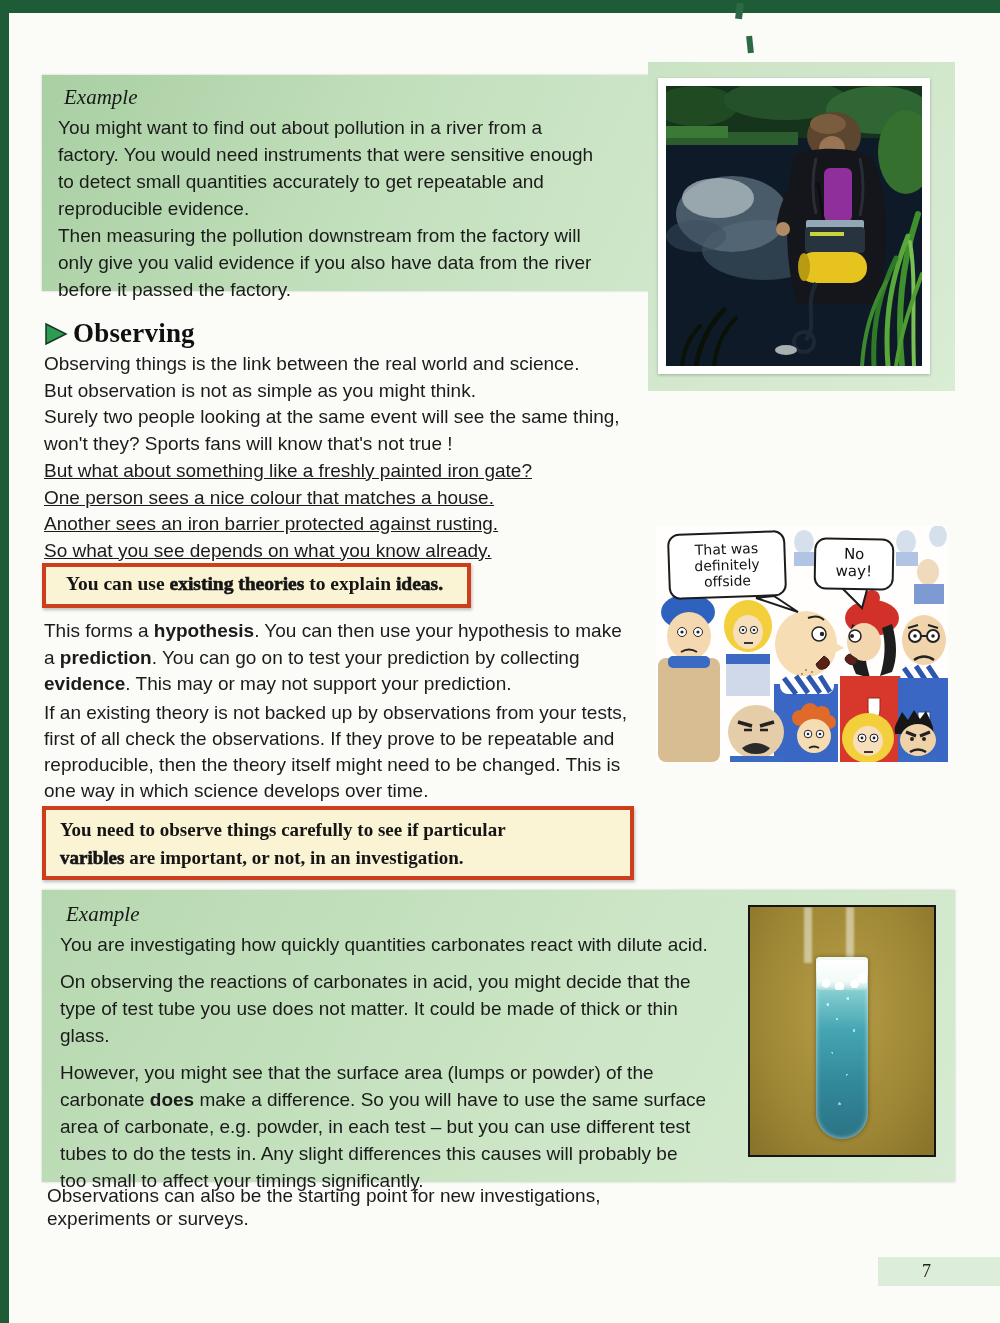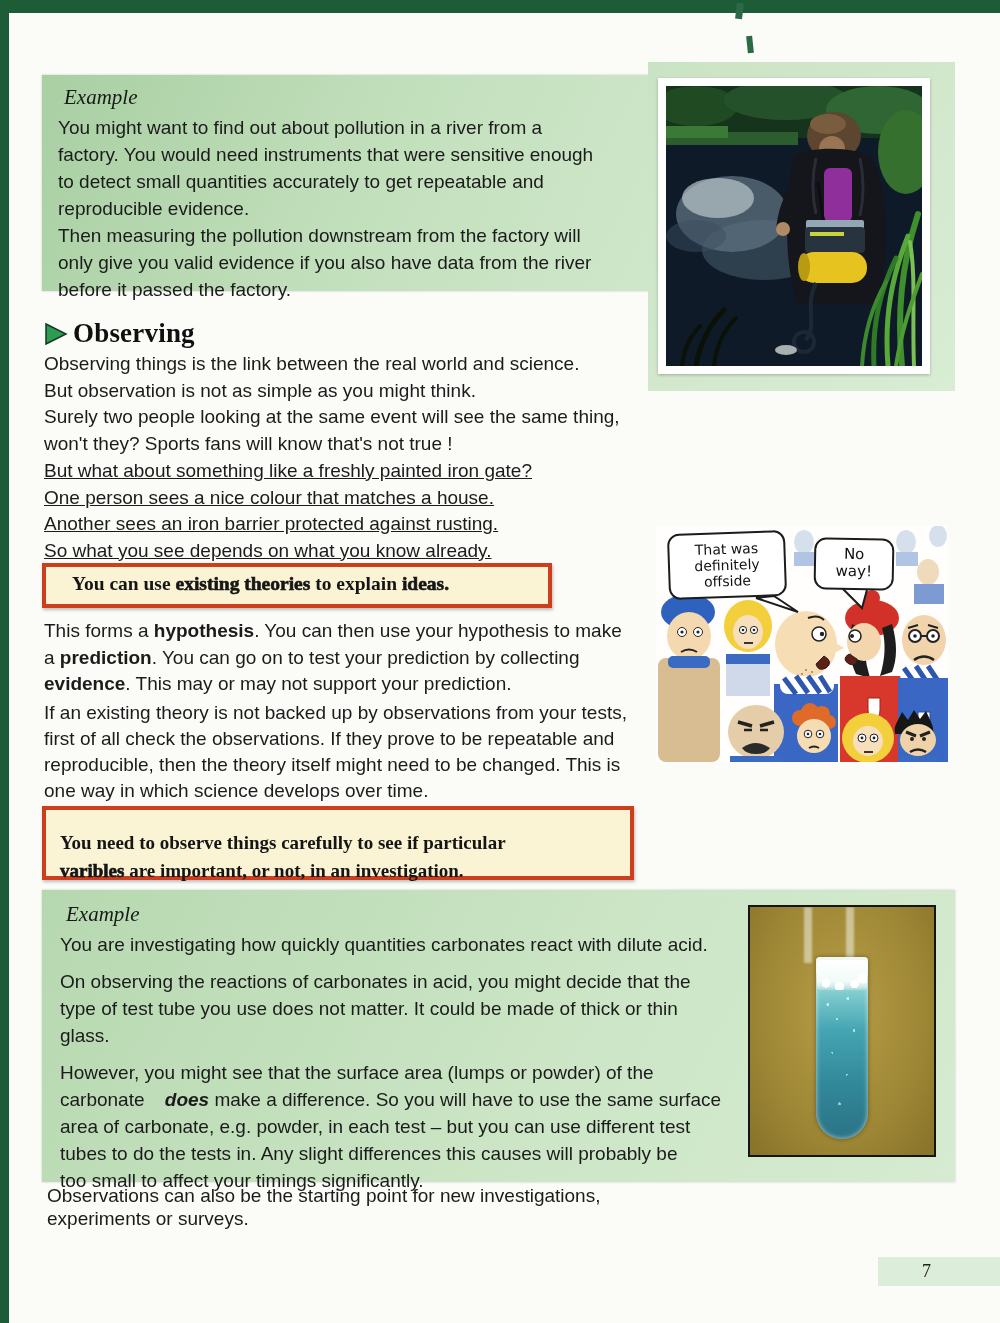--- a/index.html
+++ b/index.html
@@ -36,28 +36,28 @@
   .sec-title{font:bold 27px "Liberation Serif",serif;color:#101010;letter-spacing:.2px;}
 
   .para{position:absolute;font-size:19px;line-height:26.5px;color:#1b1b1b;}
   .p-intro1{left:44px;top:351px;width:620px;}
   .p-intro2{left:44px;top:458px;width:620px;text-decoration:underline;}
   .p-hypo{left:44px;top:618px;width:630px;}
   .p-theory{left:44px;top:700px;width:630px;line-height:26px;}
   .p-close{left:47px;top:1184px;width:640px;line-height:23px;}
 
   .seg-b{font-weight:bold;}
-  .seg-i{font-style:italic;margin-left:15px;}
+  .seg-i{}
 
   
   .callout{position:absolute;background:#faf3d4;border:4px solid #cd3e1e;box-sizing:border-box;
            font-family:"Liberation Serif",serif;font-weight:bold;color:#151515;
            box-shadow:1px 2px 3px rgba(0,0,0,.25);}
-  .co1{left:42px;top:563px;width:510px;height:45px;padding:6px 26px;font-size:19.5px;}
-  .co2{left:42px;top:806px;width:592px;height:74px;padding:19px 14px;font-size:19px;line-height:28px;}
+  .co1{left:42px;top:563px;width:429px;height:45px;padding:6px 20px;font-size:19.5px;}
+  .co2{left:42px;top:806px;width:592px;height:74px;padding:6px 14px;font-size:19px;line-height:28px;}
   .callout .seg-b{-webkit-text-stroke:.6px #151515;}
 
   
   .cartoon{position:absolute;left:656px;top:526px;width:292px;height:236px;background:#fffefc;}
   .bubble{position:absolute;background:#fff;border:2px solid #1c1c1c;border-radius:12px;
           font-family:"DejaVu Sans",sans-serif;text-align:center;color:#111;}
   .b1{left:12px;top:6px;width:118px;height:66px;font-size:14px;line-height:16px;padding-top:7px;transform:rotate(-2deg);box-sizing:border-box;}
   .b2{left:158px;top:12px;width:80px;height:52px;font-size:15px;line-height:17px;padding-top:6px;transform:rotate(1deg);box-sizing:border-box;}
   .caption{position:absolute;left:652px;top:768px;width:300px;font:italic 17px "Liberation Sans",sans-serif;color:#4787c7;}
 

